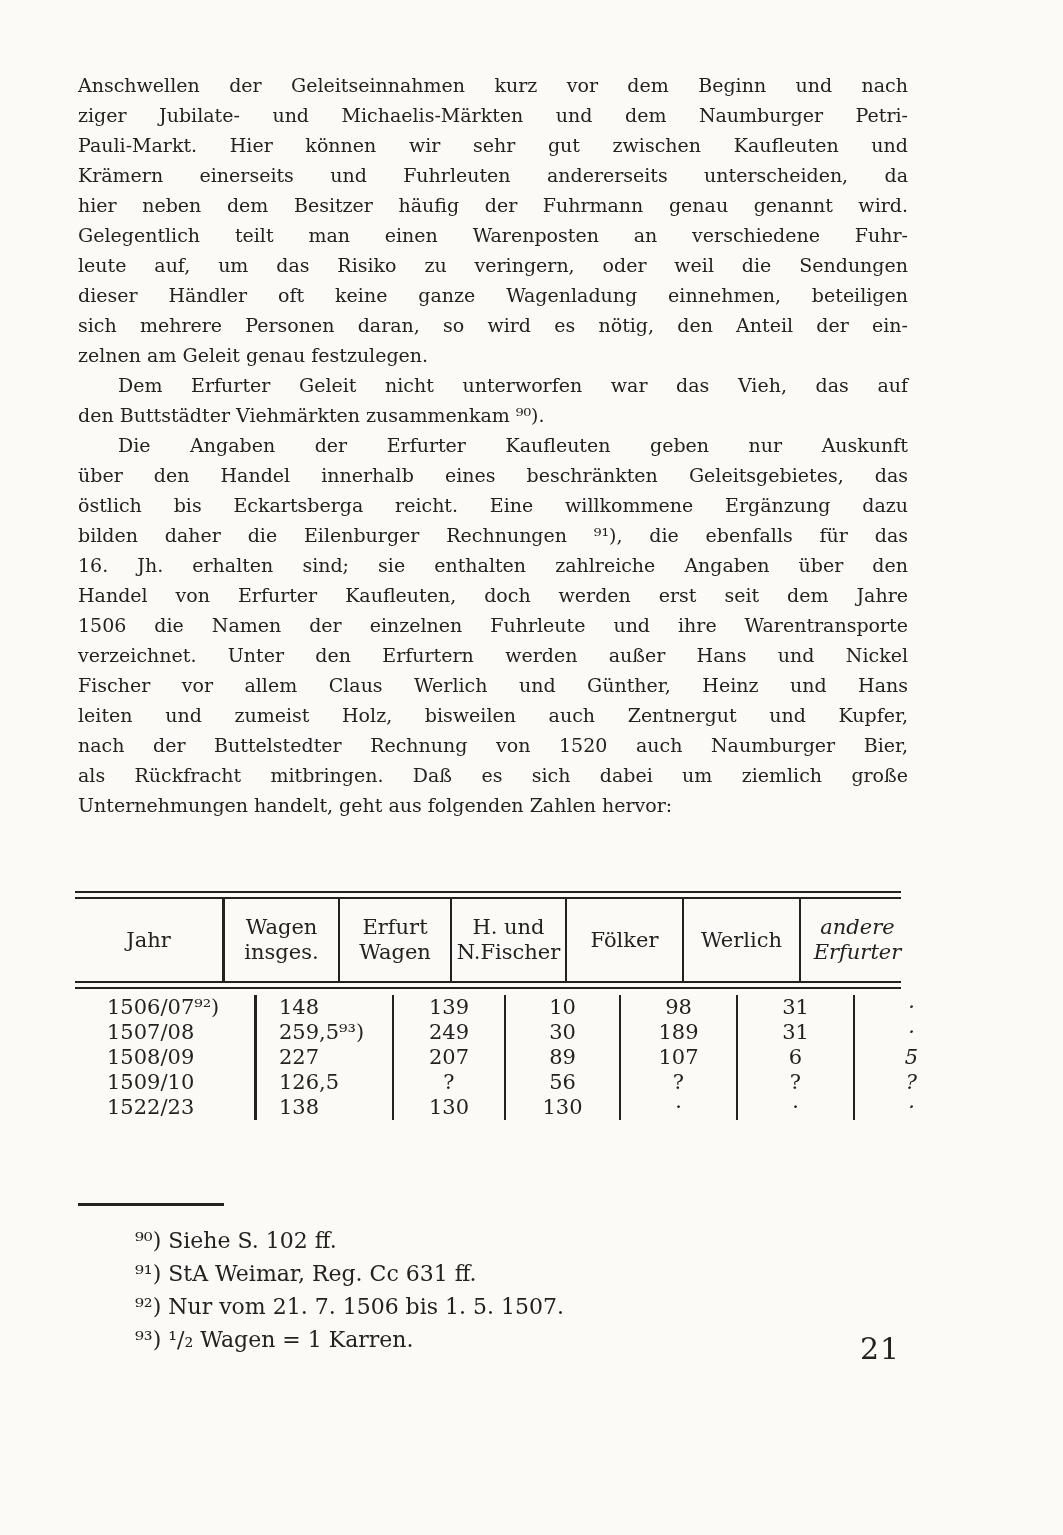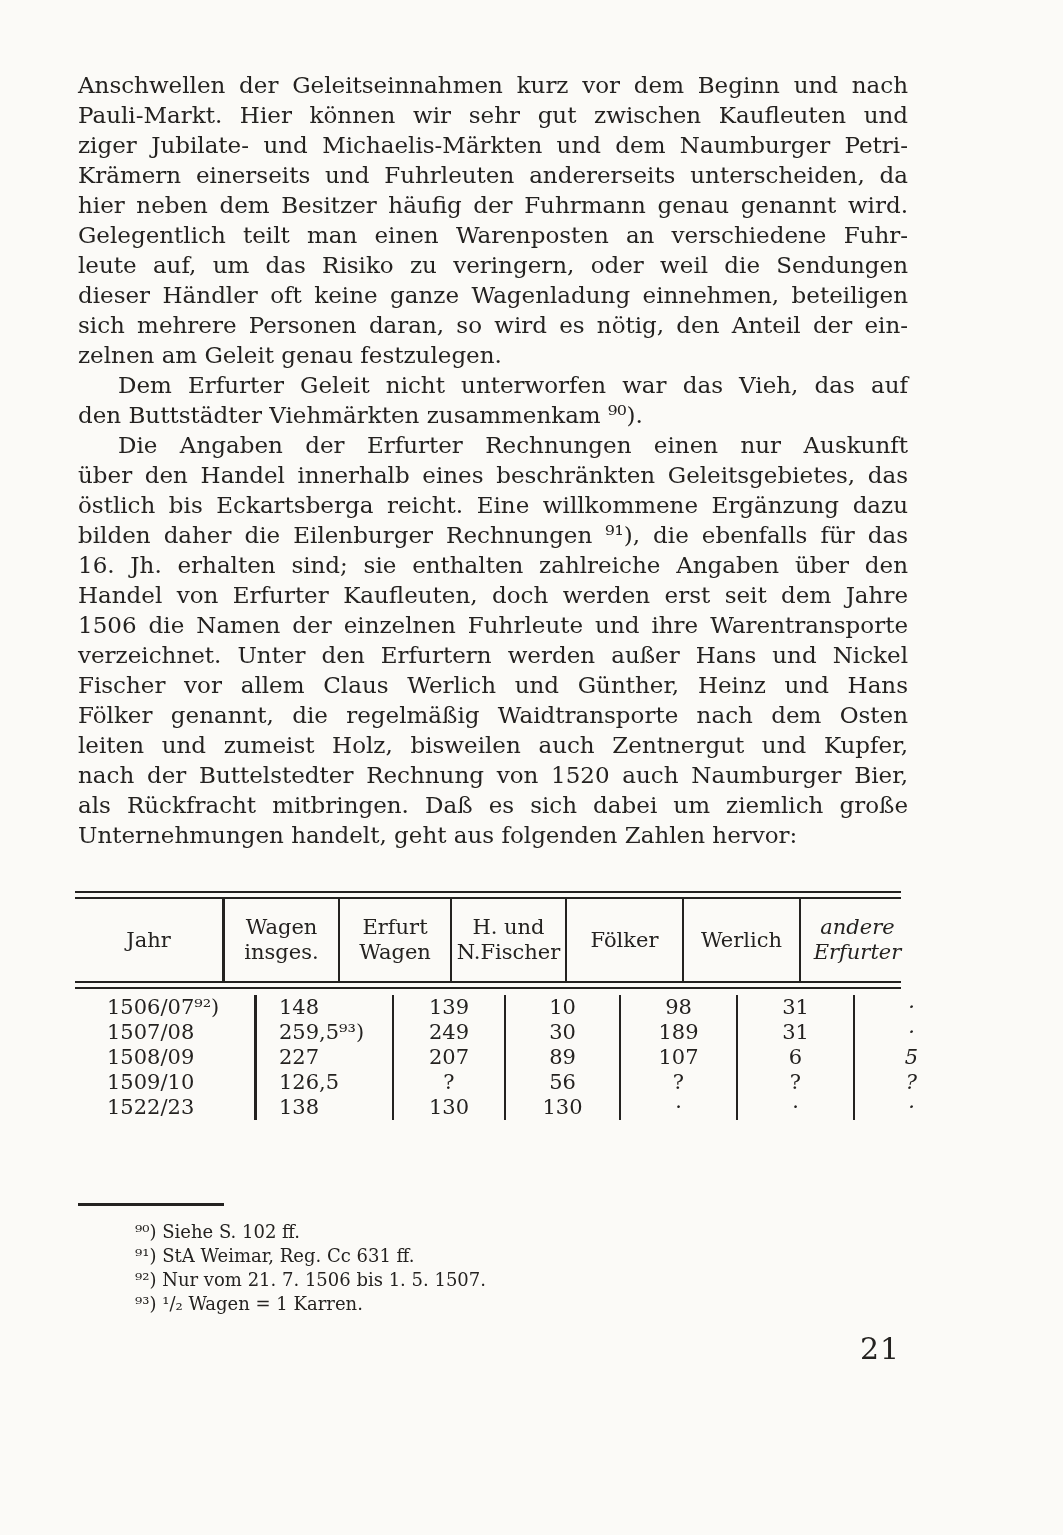--- a/index.html
+++ b/index.html
@@ -20,21 +20,21 @@
   }
   
   .text-block{
     position:absolute;
     left:78px;
     width:830px;
   }
   #body-text{top:70px;}
   #after-table-text{top:1135px;}
   .line{
-    font-size:23px;
+    font-size:19px;
     line-height:30px;
     height:30px;
     text-align:justify;
     text-align-last:justify;
     overflow:visible;
   }
   .line.end{text-align-last:left;}
   .line.indent{text-indent:40px;}
   
   .table-wrap{
@@ -87,61 +87,61 @@
     left:78px;top:1203px;
     width:146px;
     border-top:3px solid var(--ink);
   }
   .footnotes{
     position:absolute;
     left:78px;top:1220px;
     width:720px;
   }
   .fn{
-    font-size:18px;
+    font-size:22px;
     line-height:24px;
     padding-left:57px;
     text-align:left;
+    margin-top:9px;
   }
   
   .page-number{
     position:absolute;
     left:860px;top:1331px;
     font-size:30px;
     letter-spacing:1px;
   }
 </style>
 </head>
 <body>
 
 <div class="page">
 
   <main class="text-block" id="body-text">
       <div class="line">Anschwellen der Geleitseinnahmen kurz vor dem Beginn und nach</div>
+      <div class="line">ziger Jubilate- und Michaelis-Märkten und dem Naumburger Petri-</div>
       <div class="line">Pauli-Markt. Hier können wir sehr gut zwischen Kaufleuten und</div>
-      <div class="line">ziger Jubilate- und Michaelis-Märkten und dem Naumburger Petri-</div>
       <div class="line">Krämern einerseits und Fuhrleuten andererseits unterscheiden, da</div>
       <div class="line">hier neben dem Besitzer häufig der Fuhrmann genau genannt wird.</div>
       <div class="line">Gelegentlich teilt man einen Warenposten an verschiedene Fuhr-</div>
       <div class="line">leute auf, um das Risiko zu veringern, oder weil die Sendungen</div>
       <div class="line">dieser Händler oft keine ganze Wagenladung einnehmen, beteiligen</div>
       <div class="line">sich mehrere Personen daran, so wird es nötig, den Anteil der ein-</div>
       <div class="line end">zelnen am Geleit genau festzulegen.</div>
       <div class="line indent">Dem Erfurter Geleit nicht unterworfen war das Vieh, das auf</div>
       <div class="line end">den Buttstädter Viehmärkten zusammenkam ⁹⁰).</div>
-      <div class="line indent">Die Angaben der Erfurter Rechnungen einen nur Auskunft</div>
+      <div class="line indent">Die Angaben der Erfurter Kaufleuten geben nur Auskunft</div>
       <div class="line">über den Handel innerhalb eines beschränkten Geleitsgebietes, das</div>
       <div class="line">östlich bis Eckartsberga reicht. Eine willkommene Ergänzung dazu</div>
       <div class="line">bilden daher die Eilenburger Rechnungen ⁹¹), die ebenfalls für das</div>
       <div class="line">16. Jh. erhalten sind; sie enthalten zahlreiche Angaben über den</div>
       <div class="line">Handel von Erfurter Kaufleuten, doch werden erst seit dem Jahre</div>
       <div class="line">1506 die Namen der einzelnen Fuhrleute und ihre Warentransporte</div>
       <div class="line">verzeichnet. Unter den Erfurtern werden außer Hans und Nickel</div>
       <div class="line">Fischer vor allem Claus Werlich und Günther, Heinz und Hans</div>
-      <div class="line">Fölker genannt, die regelmäßig Waidtransporte nach dem Osten</div>
       <div class="line">leiten und zumeist Holz, bisweilen auch Zentnergut und Kupfer,</div>
       <div class="line">nach der Buttelstedter Rechnung von 1520 auch Naumburger Bier,</div>
       <div class="line">als Rückfracht mitbringen. Daß es sich dabei um ziemlich große</div>
       <div class="line end">Unternehmungen handelt, geht aus folgenden Zahlen hervor:</div>
     </main>
 
   <section class="table-wrap">
     <div class="rule-double"></div>
     <table class="tbl header-tbl">
       <thead>

